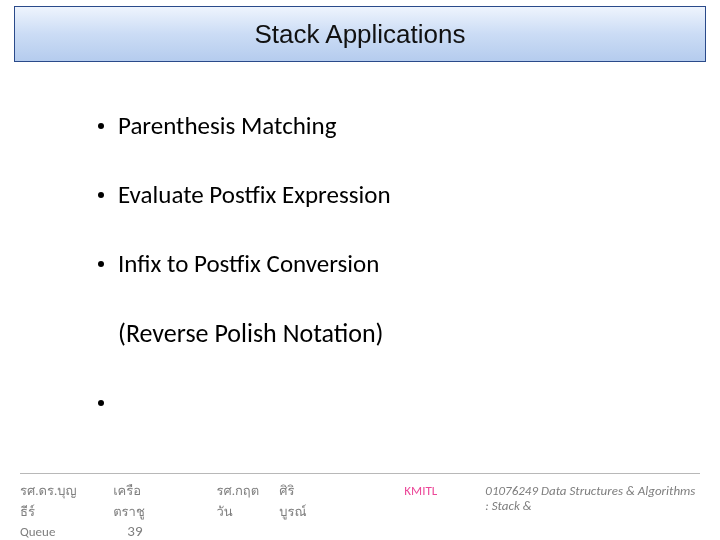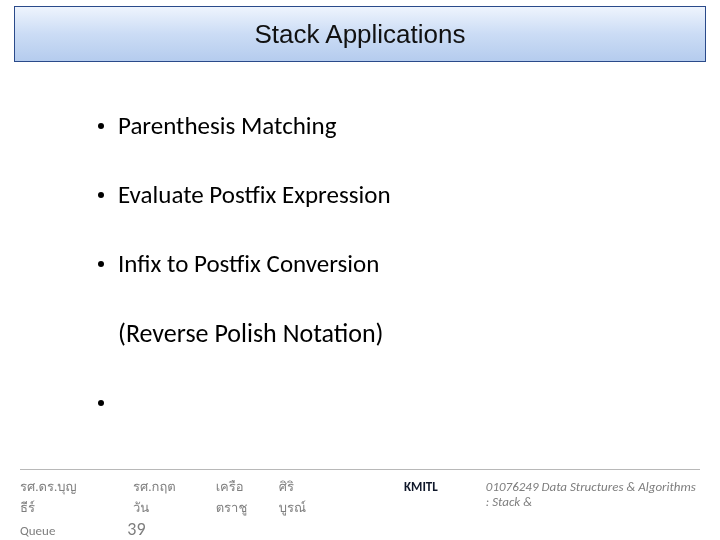--- a/index.html
+++ b/index.html
@@ -60,29 +60,29 @@
   .footer-line {
     border: none;
     border-top: 1px solid #b8b8b8;
     margin-bottom: 6px;
   }
   .footer-row1 {
     display: flex;
     align-items: baseline;
     gap: 34px;
   }
-  .footer-row1 .kmitl { margin-left: 56px; color: #0f172a; font-weight: bold; }
+  .footer-row1 .kmitl { margin-left: 56px; color: #ec4899; }
   .footer-row1 .course { margin-left: 14px; font-style: italic; color: #7e7e7e; }
   .footer-row2 {
     display: flex;
     align-items: baseline;
     gap: 48px;
   }
   .footer-row2 .queue { color: #7e7e7e; }
-  .footer-row2 .page { font-size: 18px; color: #7e7e7e; margin-left: 24px; }
+  .footer-row2 .page { font-size: 15px; color: #7e7e7e; margin-left: 24px; }
 </style>
 </head>
 <body>
 
 <div class="title-bar">
   <span>Stack Applications</span>
 </div>
 
 <div class="content">
   <div class="bullet-row">
@@ -100,22 +100,22 @@
   <div class="sub-row">(Reverse Polish Notation)</div>
   <div class="bullet-row" style="margin-bottom:0;">
     <div class="bullet-dot"></div>
   </div>
 </div>
 
 <div class="footer">
   <hr class="footer-line">
   <div class="footer-row1">
     <span>รศ.ดร.บุญธีร์</span>
+    <span>เครือตราชู</span>
     <span style="margin-left:20px;">รศ.กฤตวัน</span>
-    <span>เครือตราชู</span>
     <span style="margin-left:-20px;">ศิริบูรณ์</span>
     <span class="kmitl">KMITL</span>
     <span class="course">01076249 Data Structures &amp; Algorithms : Stack &amp;</span>
   </div>
   <div class="footer-row2">
     <span class="queue">Queue</span>
     <span class="page">39</span>
   </div>
 </div>
 

